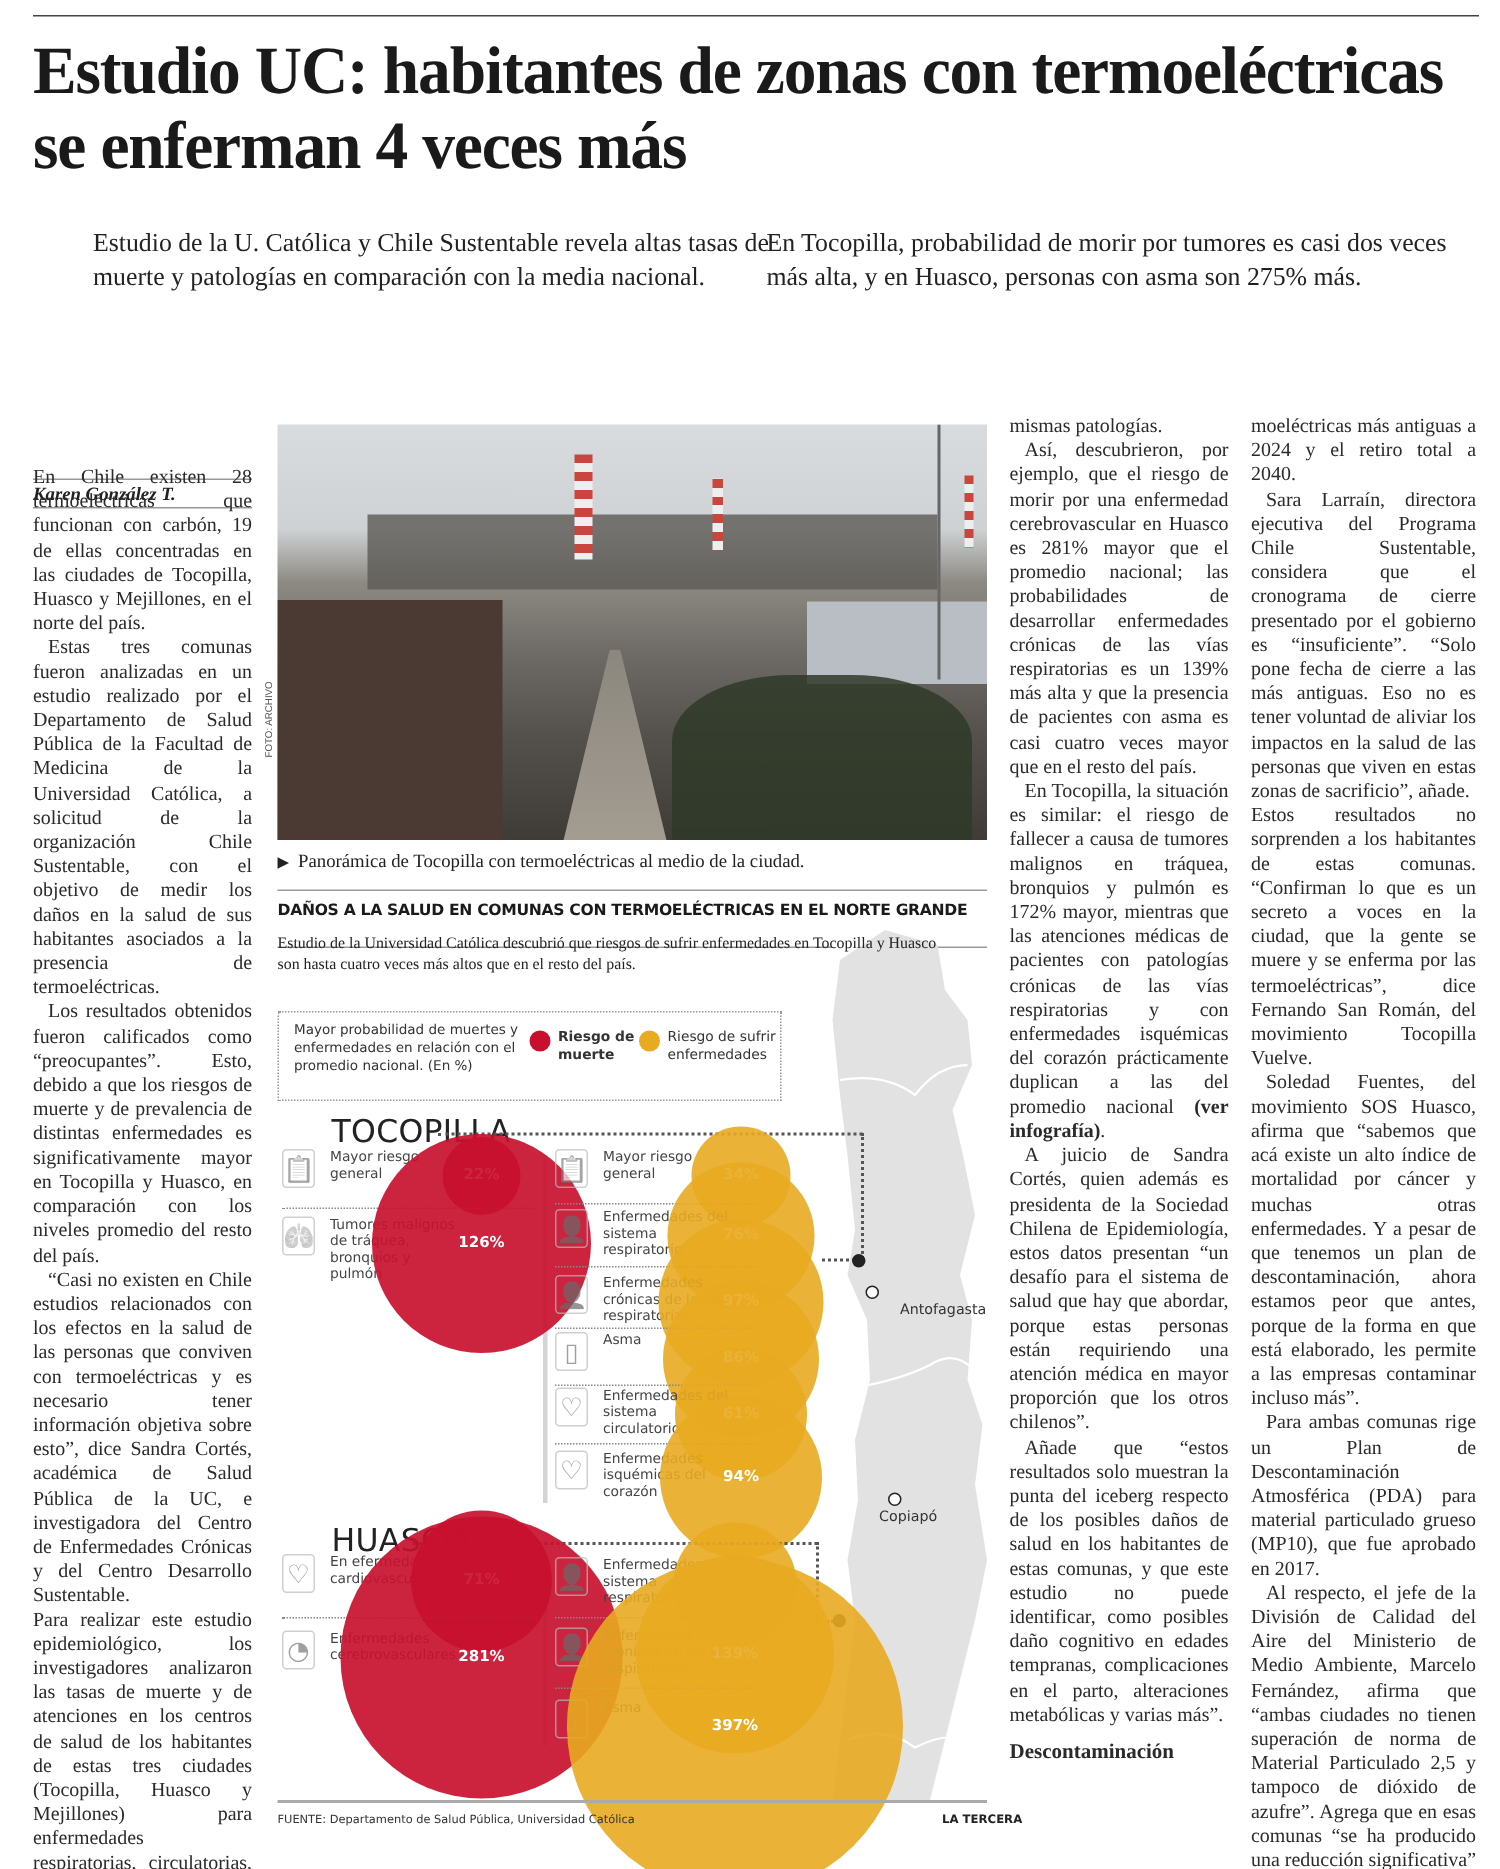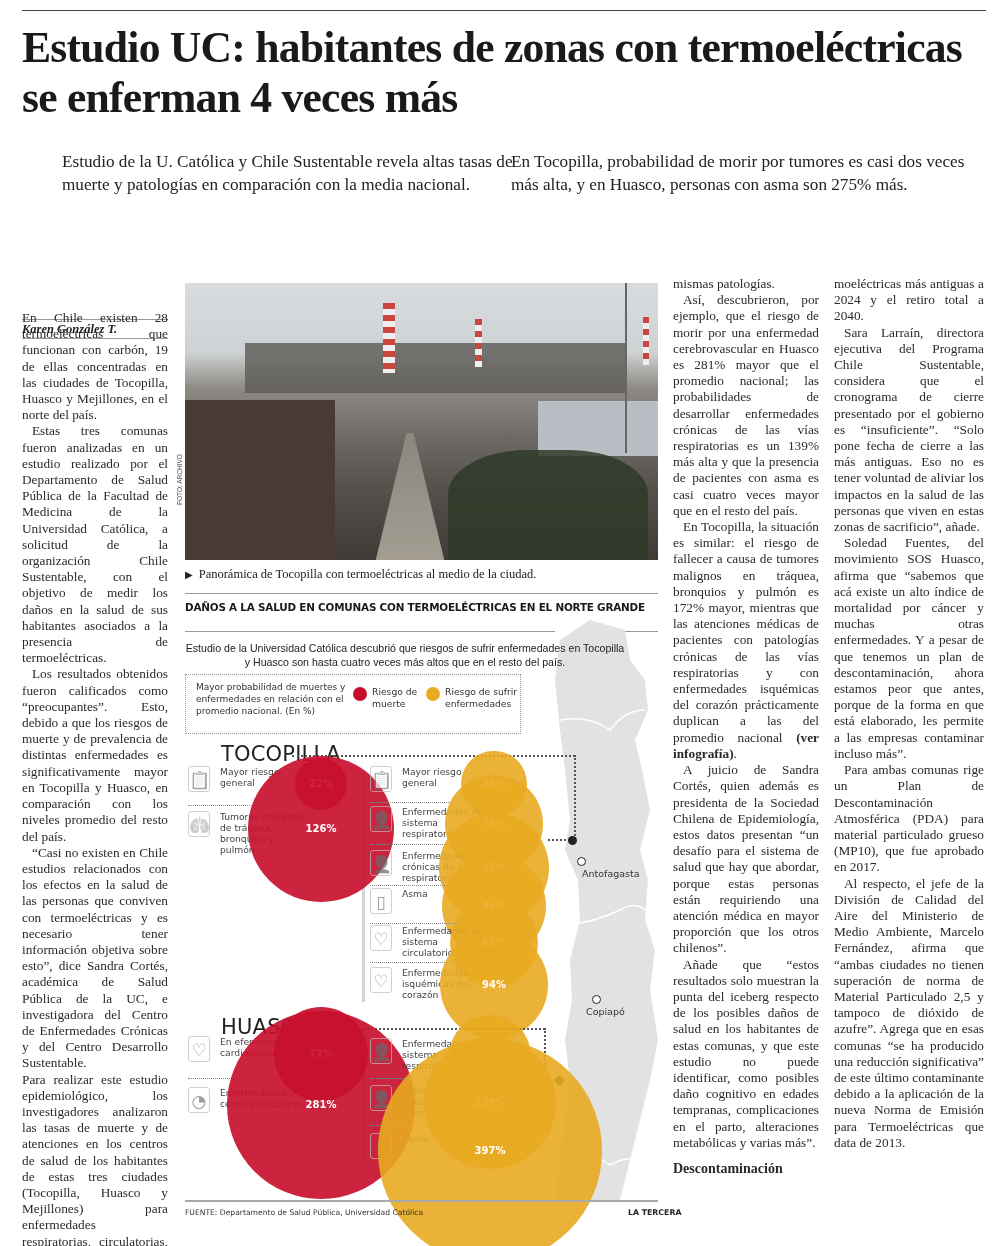--- a/index.html
+++ b/index.html
@@ -49,27 +49,27 @@
   .photo .pole { position: absolute; left: 440px; top: 0; width: 2px; height: 170px; background: #666; }
   .photo-credit { position: absolute; left: 176px; top: 505px; font-family: "Liberation Sans", sans-serif;
     font-size: 6.5px; color: #555; transform: rotate(-90deg); transform-origin: left top; white-space: nowrap; }
   .caption { position: absolute; left: 185px; top: 567px; font-family: "Liberation Serif", serif; font-size: 12.5px; color: #222; }
   .caption .tri { font-size: 10px; margin-right: 6px; }
 
   
   .ig-rule { position: absolute; left: 185px; height: 1px; background: #999; }
   .ig-title { position: absolute; left: 185px; top: 601px; font-family: "DejaVu Sans", sans-serif; font-weight: bold;
     font-size: 10.4px; color: #1a1a1a; letter-spacing: -0.2px; }
-  .ig-intro { position: absolute; left: 185px; top: 641px; width: 440px; font-family: Liberation Sans, sans-serif;
-    font-size: 10.6px; line-height: 14px; color: #222; text-align: center; }
+  .ig-intro { position: absolute; left: 185px; top: 623px; width: 440px; font-family: Liberation Serif, serif;
+    font-size: 10.6px; line-height: 14px; color: #222; }
   .legend-box { position: absolute; left: 185px; top: 674px; width: 336px; height: 60px; border: 1px dotted #999; }
   .legend-desc { position: absolute; left: 10px; top: 6px; width: 150px; font-family: "DejaVu Sans", sans-serif; font-size: 9px; line-height: 12px; color: #333; }
   .legend-item { position: absolute; top: 11px; font-family: "DejaVu Sans", sans-serif; font-size: 9.2px; line-height: 12px; color: #333; padding-left: 19px; }
   .legend-item .dot { position: absolute; left: 0; top: 1px; width: 14px; height: 14px; border-radius: 50%; }
-  .legend-item.red { left: 167px; }
+  .legend-item.red { left: 167px; font-weight: bold; }
   .legend-item.yellow { left: 240px; }
 
   .region-title { position: absolute; font-family: "DejaVu Sans", sans-serif; font-weight: normal; font-size: 21px; color: #222; letter-spacing: 0.2px; margin-left: 36px; }
   .dotted-h { position: absolute; height: 0; border-top: 2px dotted #555; }
   .dotted-v { position: absolute; width: 0; border-left: 2px dotted #555; }
   .map-pin { position: absolute; width: 9px; height: 9px; border-radius: 50%; background: #222; }
 
   .row { position: absolute; font-family: "DejaVu Sans", sans-serif; font-size: 9.2px; line-height: 11px; color: #444; }
   .row .icon { position: absolute; left: 0; top: 0; width: 24px; height: 28px; }
   .row .label { position: absolute; left: 32px; top: 0; width: 90px; }
@@ -127,21 +127,21 @@
 <div class="ig-rule" style="top:631px;width:370px;"></div>
 <div class="ig-rule" style="top:631px;left:596px;width:62px;"></div>
 
 <svg class="map" viewBox="0 0 130 580">
   <path d="M60 0 L95 10 L100 40 L115 60 L118 90 L105 120 L112 150 L120 190 L110 230 L118 260 L115 300 L125 330 L120 370 L128 420 L120 460 L110 500 L100 540 L90 580 L25 580 L30 540 L35 500 L40 460 L35 420 L42 380 L40 340 L50 300 L48 260 L35 230 L40 200 L35 150 L30 110 L25 60 L30 20 Z" fill="#e2e2e2"></path>
   <path d="M30 100 Q60 95 80 110 Q95 90 115 90" fill="none" stroke="#fff" stroke-width="1.5"></path>
   <path d="M40 305 Q70 300 90 290 Q105 280 118 292" fill="none" stroke="#fff" stroke-width="1.5"></path>
   <path d="M35 540 Q60 530 80 545 Q100 535 110 540" fill="none" stroke="#fff" stroke-width="1.5"></path>
 </svg>
 <div class="city-dot" style="left:577px;top:857px;"></div>
-<div class="map-label" style="left:582px;top:868px;">Antofagasta</div>
+<div class="map-label" style="left:600px;top:868px;">Antofagasta</div>
 <div class="city-dot" style="left:592px;top:995px;"></div>
 <div class="map-label" style="left:586px;top:1006px;">Copiapó</div>
 
 <p class="ig-intro">Estudio de la Universidad Católica descubrió que riesgos de sufrir enfermedades en Tocopilla y Huasco son hasta cuatro veces más altos que en el resto del país.</p>
 
 <div class="legend-box">
   <div class="legend-desc">Mayor probabilidad de muertes y enfermedades en relación con el promedio nacional. (En %)</div>
   <div class="legend-item red">
     <span class="dot" style="background:#c8102e"></span>
     <span style="display:inline-block;width:56px;">Riesgo de muerte</span>
@@ -288,16 +288,17 @@
   <p><span>En Tocopilla, la situación es similar: el riesgo de fallecer a causa de tumores malignos en tráquea, bronquios y pulmón es 172% mayor, mientras que las atenciones médicas de pacientes con patologías crónicas de las vías respiratorias y con enfermedades isquémicas del corazón prácticamente duplican a las del promedio nacional</span> <span class="bold-inline">(ver infografía)</span><span>.</span></p>
   <p>A juicio de Sandra Cortés, quien además es presidenta de la Sociedad Chilena de Epidemiología, estos datos presentan “un desafío para el sistema de salud que hay que abordar, porque estas personas están requiriendo una atención médica en mayor proporción que los otros chilenos”.</p>
   <p>Añade que “estos resultados solo muestran la punta del iceberg respecto de los posibles daños de salud en los habitantes de estas comunas, y que este estudio no puede identificar, como posibles daño cognitivo en edades tempranas, complicaciones en el parto, alteraciones metabólicas y varias más”.</p>
   <p class="subhead">Descontaminación</p>
 
 </div>
 
 <div class="col col4">
   <p class="noindent">moeléctricas más antiguas a 2024 y el retiro total a 2040.</p>
   <p>Sara Larraín, directora ejecutiva del Programa Chile Sustentable, considera que el cronograma de cierre presentado por el gobierno es “insuficiente”. “Solo pone fecha de cierre a las más antiguas. Eso no es tener voluntad de aliviar los impactos en la salud de las personas que viven en estas zonas de sacrificio”, añade.</p>
+  <p class="noindent">Estos resultados no sorprenden a los habitantes de estas comunas. “Confirman lo que es un secreto a voces en la ciudad, que la gente se muere y se enferma por las termoeléctricas”, dice Fernando San Román, del movimiento Tocopilla Vuelve.</p>
   <p>Soledad Fuentes, del movimiento SOS Huasco, afirma que “sabemos que acá existe un alto índice de mortalidad por cáncer y muchas otras enfermedades. Y a pesar de que tenemos un plan de descontaminación, ahora estamos peor que antes, porque de la forma en que está elaborado, les permite a las empresas contaminar incluso más”.</p>
   <p>Para ambas comunas rige un Plan de Descontaminación Atmosférica (PDA) para material particulado grueso (MP10), que fue aprobado en 2017.</p>
   <p><span>Al respecto, el jefe de la División de Calidad del Aire del Ministerio de Medio Ambiente, Marcelo Fernández, afirma que “ambas ciudades no tienen superación de norma de Material Particulado 2,5 y tampoco de dióxido de azufre”. Agrega que en esas comunas “se ha producido una reducción significativa” de este último contaminante debido a la aplicación de la nueva Norma de Emisión para Termoeléctricas que data de 2013.</span></p>
 </div>
 
 </body></html>

